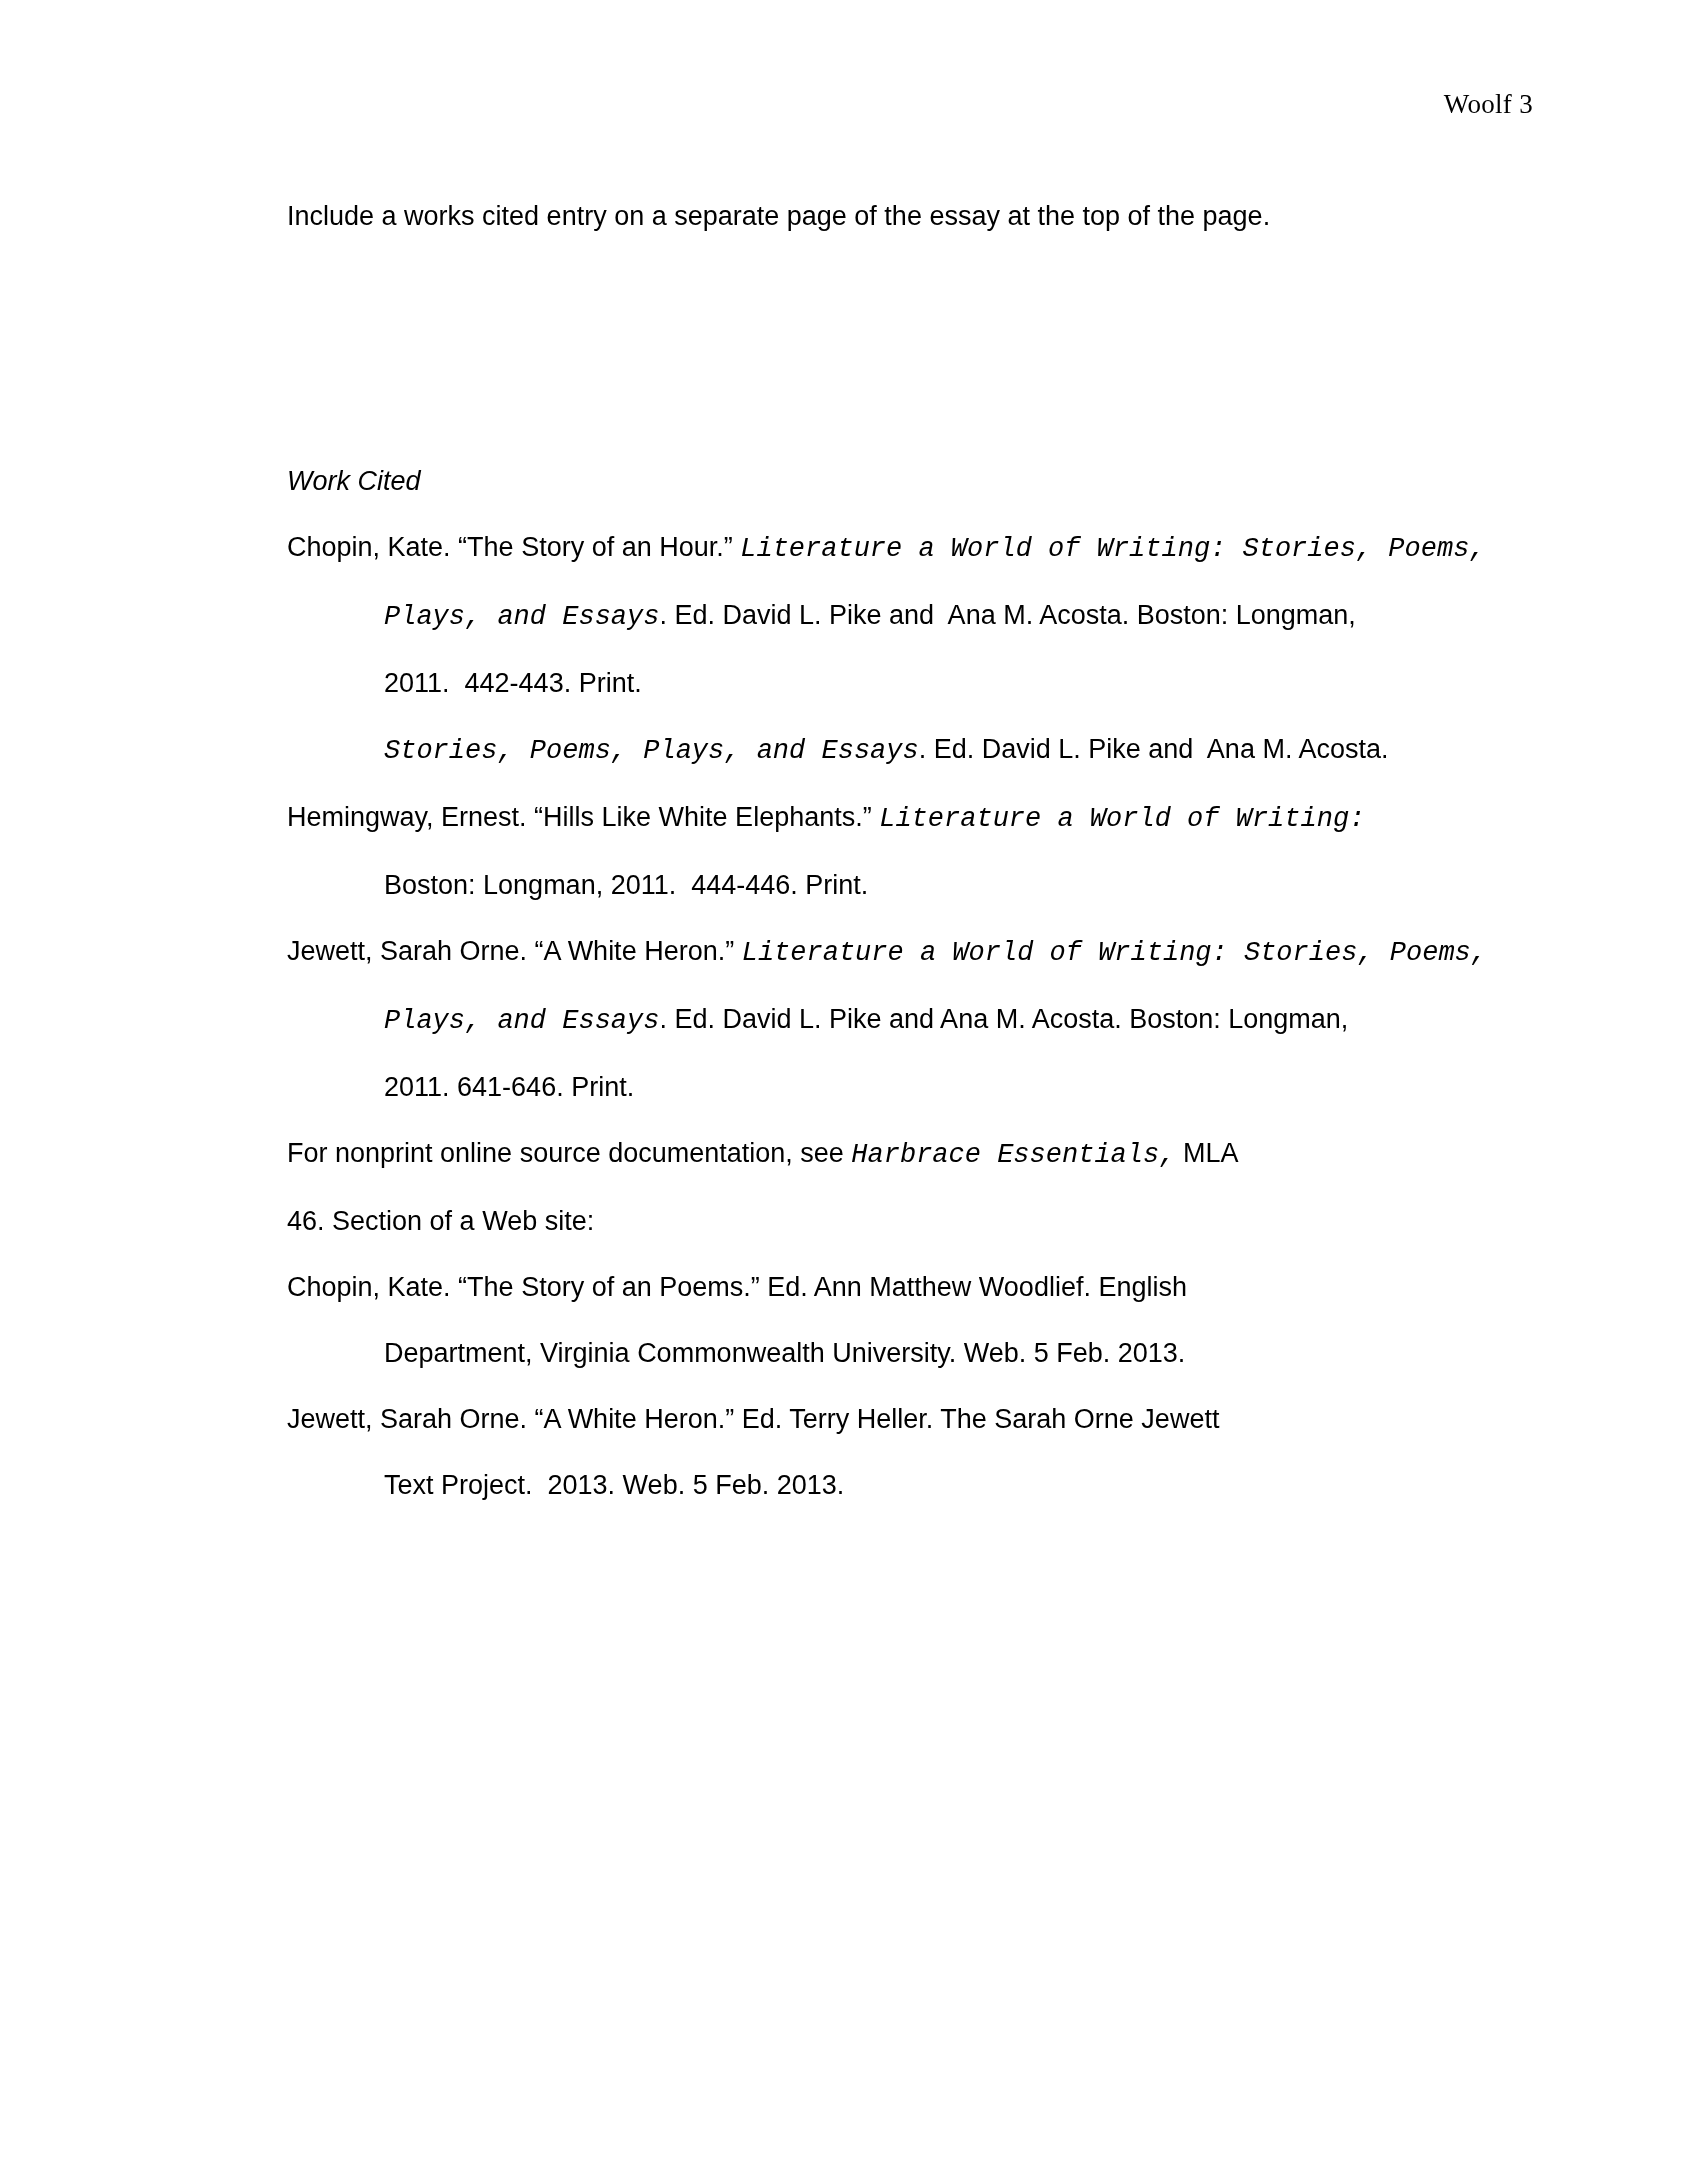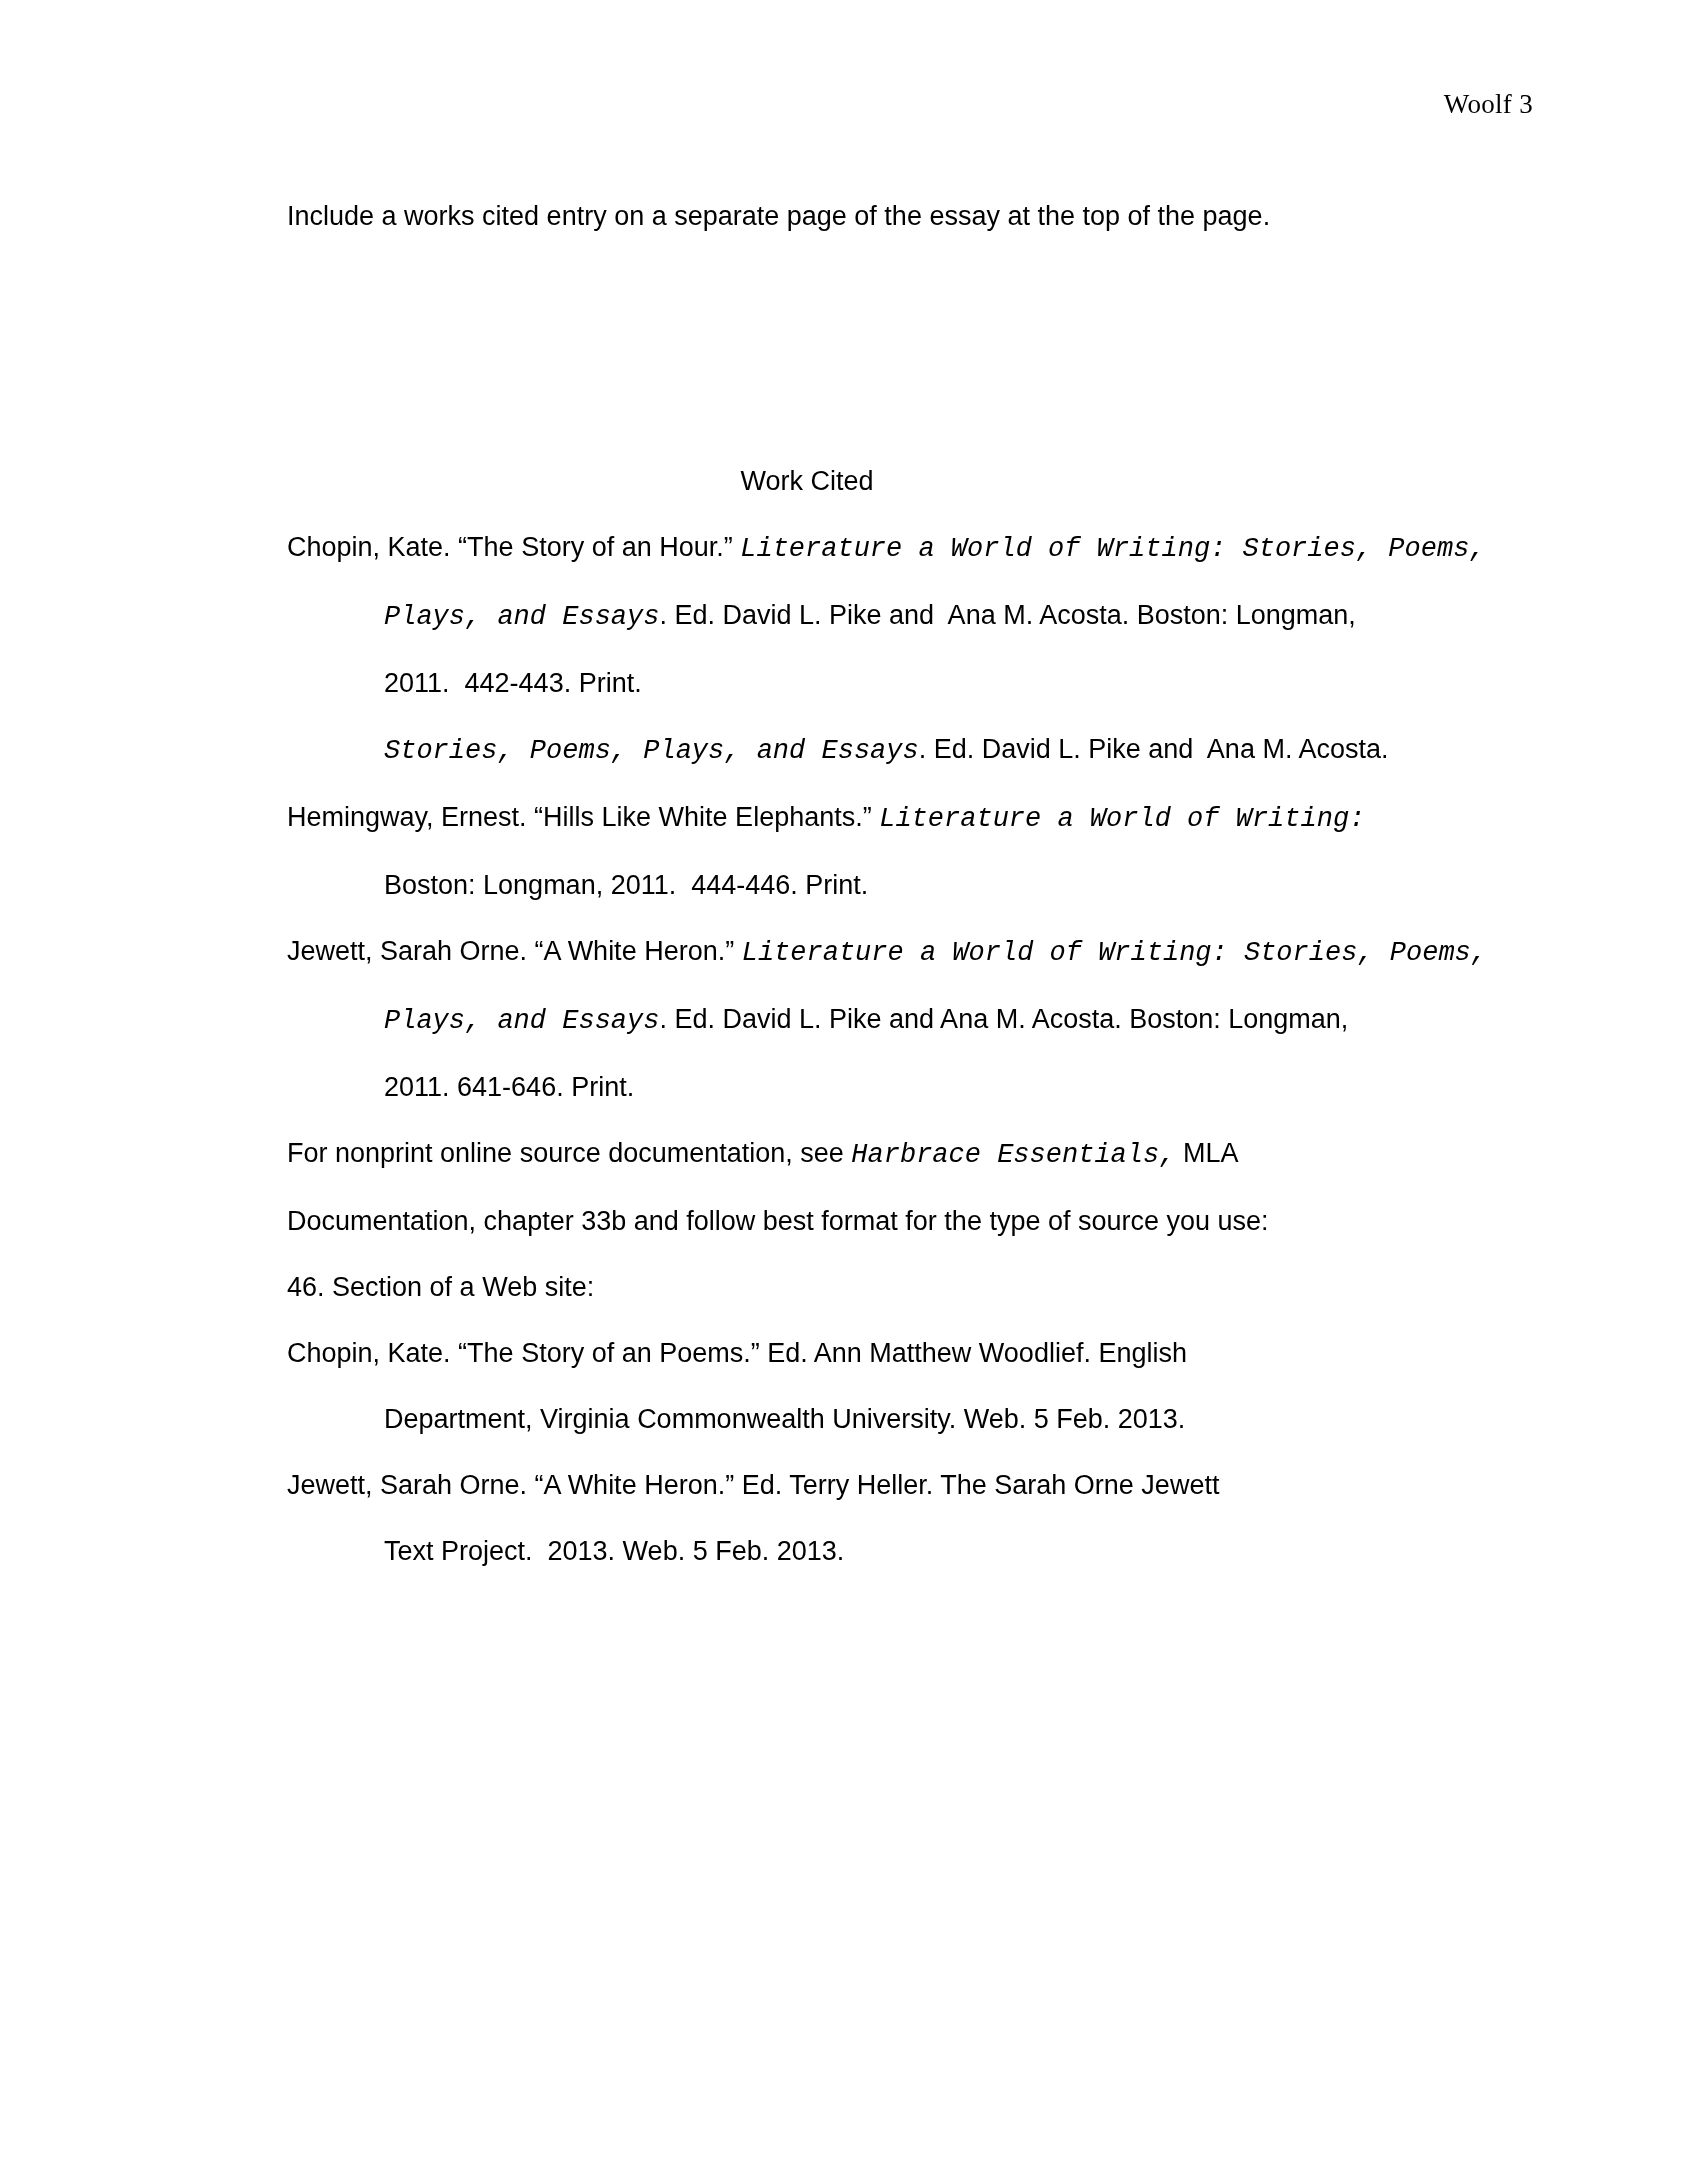--- a/index.html
+++ b/index.html
@@ -36,22 +36,22 @@
   }
   .line {
     font-size: 27px;
     line-height: 66px;
     color: #000;
     white-space: pre-wrap;
   }
   .gap-small { height: 66px; }
   .gap-large { height: 133px; }
   .centered {
-    text-align: center;
     padding-right: 198px;
+    font-style: italic;
   }
   .indent-1 { padding-left: 97px; }
   .italic { font-style: italic; font-family: Liberation Mono, monospace; }
   .entry { margin: 0; }
 </style>
 </head>
 <body>
 
 <div class="page">
 
@@ -79,21 +79,20 @@
         </div>
         <div class="entry">
           <div class="line"><span>Jewett, Sarah Orne. “A White Heron.” </span><span class="italic">Literature a World of Writing: Stories, Poems,</span></div>
           <div class="line indent-1"><span class="italic">Plays, and Essays</span><span>. Ed. David L. Pike and Ana M. Acosta. Boston: Longman,</span></div>
           <div class="line indent-1"><span>2011. 641-646. Print.</span></div>
         </div>
       </div>
 
     <div id="note-container">
         <div class="line"><span>For nonprint online source documentation, see </span><span class="italic">Harbrace Essentials,</span><span> MLA</span></div>
-        <div class="line"><span>Documentation, chapter 33b and follow best format for the type of source you use:</span></div>
         <div class="line"><span>46. Section of a Web site:</span></div>
       </div>
 
     <div id="web-entries-container">
         <div class="entry">
           <div class="line"><span>Chopin, Kate. “The Story of an Poems.” Ed. Ann Matthew Woodlief. English</span></div>
           <div class="line indent-1"><span>Department, Virginia Commonwealth University. Web. 5 Feb. 2013.</span></div>
         </div>
         <div class="entry">
           <div class="line"><span>Jewett, Sarah Orne. “A White Heron.” Ed. Terry Heller. The Sarah Orne Jewett</span></div>

